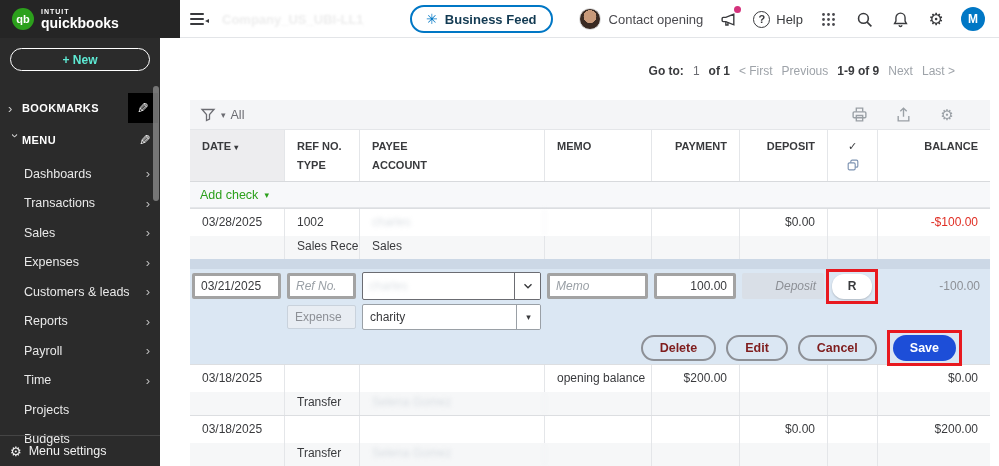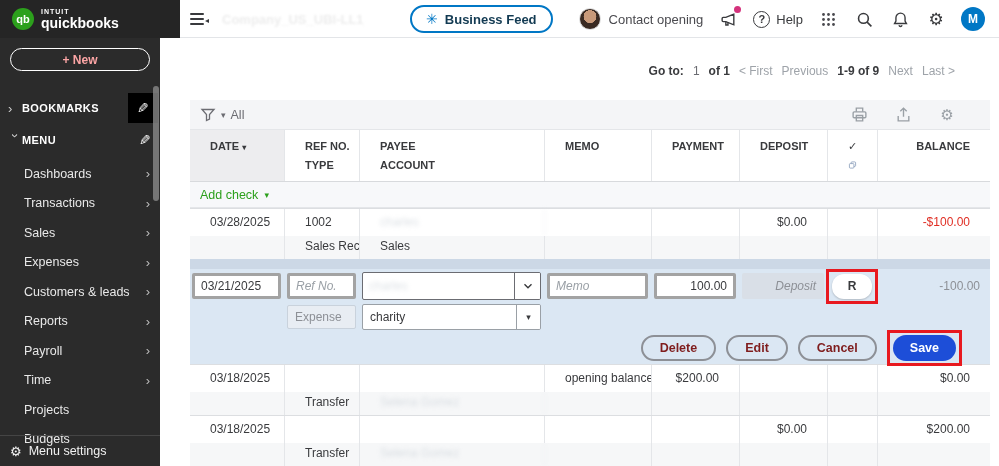--- a/index.html
+++ b/index.html
@@ -43,21 +43,21 @@
   .q-circle { width:17px; height:17px; border-radius:50%; border:1.6px solid #393a3d; font-size:11px;
     font-weight:bold; display:flex; align-items:center; justify-content:center; }
   .help-label { font-size:13px; color:#393a3d; }
   .gear-glyph { font-size:17px; }
   .user-avatar { width:24px; height:24px; border-radius:50%; background:#0077c5; color:#fff;
     font-size:12px; font-weight:bold; display:flex; align-items:center; justify-content:center; cursor:pointer; }
 
   
   .sidebar { position:absolute; left:0; top:38px; width:160px; height:428px; background:#2b2b2b; z-index:4; }
   .new-btn { margin:10px 10px 0 10px; height:23px; border:1.5px solid #fff; border-radius:12px;
-    color:#fca5a5; font-size:12px; font-weight:bold; display:flex; align-items:center; justify-content:center;
+    color:#5eead4; font-size:12px; font-weight:bold; display:flex; align-items:center; justify-content:center;
     cursor:pointer; }
   .side-scroll-thumb { position:absolute; right:1px; top:48px; width:6px; height:115px; background:#8a8a8a;
     border-radius:3px; opacity:.8; }
   .side-row { display:flex; align-items:center; color:#fff; cursor:pointer; }
   .bookmarks-row { margin-top:20px; height:34px; padding-left:8px; }
   .menu-row { height:30px; padding-left:8px; }
   .side-chev { width:14px; font-size:13px; color:#cfcfcf; flex:none; }
   .side-chev.down { transform:rotate(90deg); }
   .side-head-label { font-size:11px; font-weight:bold; letter-spacing:.4px; flex:1; }
   .pencil-box { width:30px; height:30px; background:#000; display:flex; align-items:center;
@@ -77,21 +77,21 @@
   .main { position:absolute; left:160px; top:38px; width:839px; height:428px; background:#fff; }
   .pagination { position:absolute; top:26px; right:44px; font-size:12px; display:flex; gap:9px;
     align-items:center; white-space:nowrap; }
   .pagination .strong { color:#393a3d; font-weight:bold; }
   .pagination .muted { color:#9ea3a9; cursor:default; }
   .pagination .pg-num { color:#6b6c72; }
 
   
   .tbl { position:absolute; left:30px; top:62px; width:800px; font-size:12px; }
   .grid { display:grid; grid-template-columns:95px 75px 185px 107px 88px 88px 50px 112px; }
-  .cell { padding:6px 20px; border-right:1px solid #e4e6e9; overflow:hidden; white-space:nowrap; }
+  .cell { padding:6px 12px; border-right:1px solid #e4e6e9; overflow:hidden; white-space:nowrap; }
   .cell:last-child { border-right:none; }
   .num { text-align:right; }
   .toolbar-row { height:30px; background:#f4f5f7; display:flex; align-items:center; padding:0 10px;
     border-bottom:1px solid #e4e6e9; }
   .funnel-wrap { display:flex; align-items:center; gap:5px; color:#6b6c72; cursor:pointer; }
   .filter-all { font-size:12.5px; color:#6b6c72; }
   .caret { font-size:9px; color:#6b6c72; }
   .toolbar-spacer { flex:1; }
   .tbl-icons { display:flex; gap:22px; color:#9aa0a6; align-items:center; padding-right:22px; }
   .tbl-icons .icon-btn { color:#9aa0a6; }

